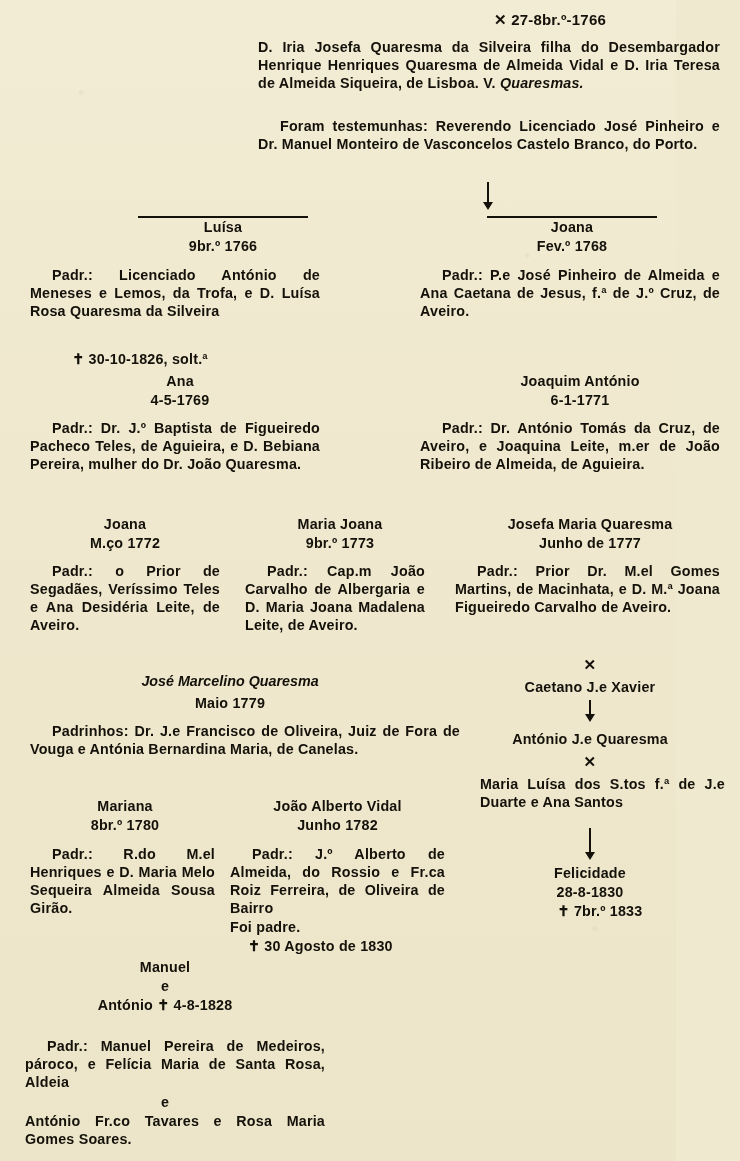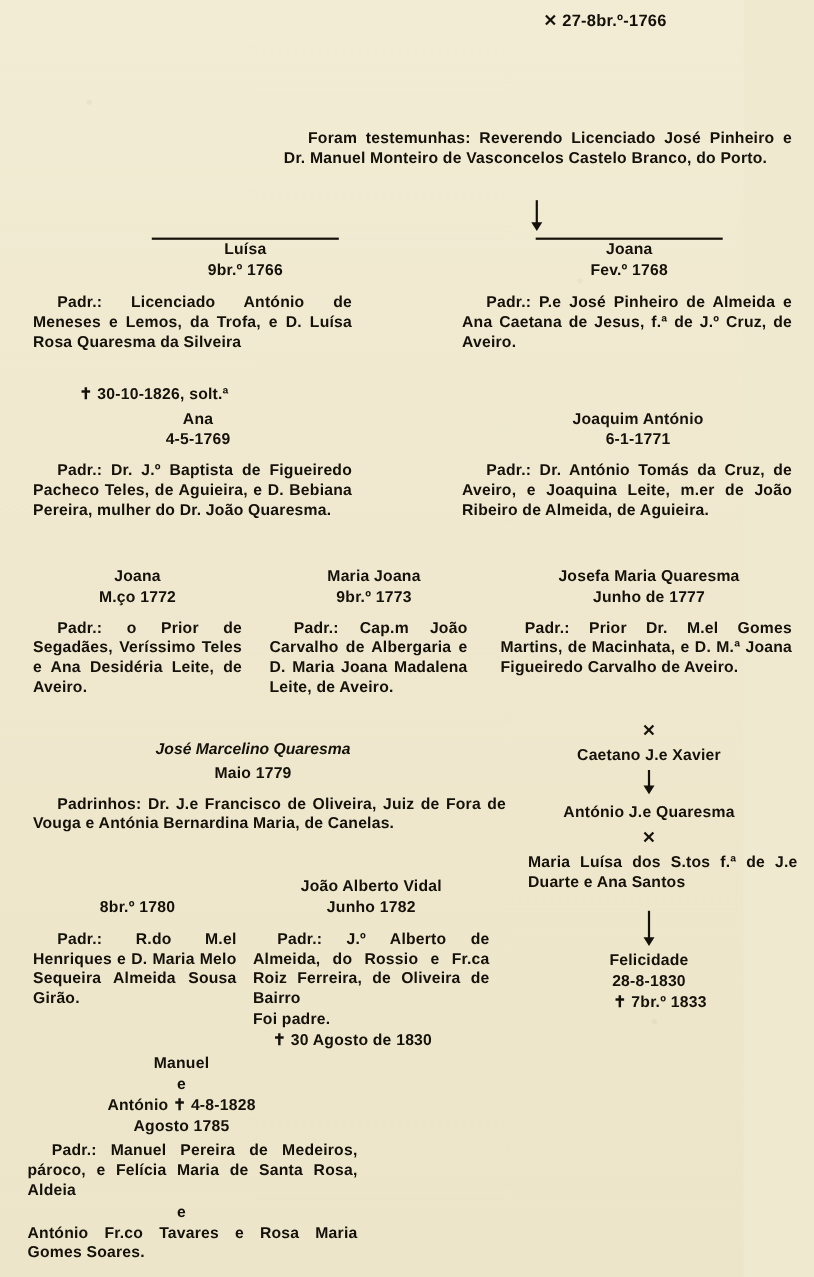--- a/index.html
+++ b/index.html
@@ -35,20 +35,23 @@
 </head>
 <body>
 
 <div class="page">
 
   <div class="blk ctr nm" style="left:430px;top:10px;width:240px;font-size:15px;">
     <span class="cross">✕</span>
     <span>27-8br.º-1766</span>
   </div>
 
+  <div class="blk just nm" style="left:258px;top:38px;width:462px;">
+    <span>D. Iria Josefa Quaresma da Silveira filha do Desembargador Henrique Henriques Quaresma de Almeida Vidal e D. Iria Teresa de Almeida Siqueira, de Lisboa.  V. </span><span class="ital">Quaresmas.</span>
+  </div>
 
   <div class="blk just nm ind" style="left:258px;top:117px;width:462px;">Foram testemunhas: Reverendo Licenciado José Pinheiro e Dr. Manuel Monteiro de Vasconcelos Castelo Branco, do Porto.</div>
 
   <div class="vline" style="left:487px;top:182px;height:24px;"></div>
   <div class="arrow" style="left:483px;top:202px;"></div>
 
   <div class="hline" style="left:138px;top:216px;width:170px;"></div>
   <div class="blk ctr nm" style="left:138px;top:218px;width:170px;">Luísa</div>
   <div class="blk ctr nm" style="left:138px;top:237px;width:170px;">9br.º 1766</div>
   <div class="blk just nm ind" style="left:30px;top:266px;width:290px;">Padr.: Licenciado António de Meneses e Lemos, da Trofa, e D. Luísa Rosa Quaresma da Silveira</div>
@@ -89,30 +92,30 @@
   <div class="vline" style="left:589px;top:828px;height:28px;"></div>
   <div class="arrow" style="left:585px;top:852px;"></div>
   <div class="blk ctr nm" style="left:455px;top:864px;width:270px;">Felicidade</div>
   <div class="blk ctr nm" style="left:455px;top:883px;width:270px;">28-8-1830</div>
   <div class="blk ctr nm" style="left:465px;top:902px;width:270px;">✝ 7br.º 1833</div>
 
   <div class="blk ctr ital" style="left:30px;top:672px;width:400px;">José Marcelino Quaresma</div>
   <div class="blk ctr nm" style="left:30px;top:694px;width:400px;">Maio 1779</div>
   <div class="blk just nm ind" style="left:30px;top:722px;width:430px;">Padrinhos: Dr. J.e Francisco de Oliveira, Juiz de Fora de Vouga e Antónia Bernardina Maria, de Canelas.</div>
 
+  <div class="blk ctr nm" style="left:30px;top:797px;width:190px;">Mariana</div>
   <div class="blk ctr nm" style="left:30px;top:816px;width:190px;">8br.º 1780</div>
   <div class="blk just nm ind" style="left:30px;top:845px;width:185px;">Padr.: R.do M.el Henriques e D. Maria Melo Sequeira Almeida Sousa Girão.</div>
 
   <div class="blk ctr nm" style="left:230px;top:797px;width:215px;">João Alberto Vidal</div>
   <div class="blk ctr nm" style="left:230px;top:816px;width:215px;">Junho 1782</div>
   <div class="blk just nm ind" style="left:230px;top:845px;width:215px;">Padr.: J.º Alberto de Almeida, do Rossio e Fr.ca Roiz Ferreira, de Oliveira de Bairro</div>
   <div class="blk nm" style="left:230px;top:918px;width:215px;">Foi padre.</div>
   <div class="blk nm" style="left:248px;top:937px;width:260px;">✝ 30 Agosto de 1830</div>
 
   <div class="blk ctr nm" style="left:40px;top:958px;width:250px;">Manuel</div>
   <div class="blk ctr nm" style="left:40px;top:977px;width:250px;">e</div>
   <div class="blk ctr nm" style="left:40px;top:996px;width:250px;">António ✝ 4-8-1828</div>
-  <div class="blk ctr nm" style="left:40px;top:1015px;width:250px;">Agosto 1785</div>
   <div class="blk just nm ind" style="left:25px;top:1037px;width:300px;">Padr.: Manuel Pereira de Medeiros, pároco, e Felícia Maria de Santa Rosa, Aldeia</div>
   <div class="blk ctr nm" style="left:25px;top:1093px;width:280px;">e</div>
   <div class="blk just nm" style="left:25px;top:1112px;width:300px;">António Fr.co Tavares e Rosa Maria Gomes Soares.</div>
 
 </div>
 
 </body></html>

